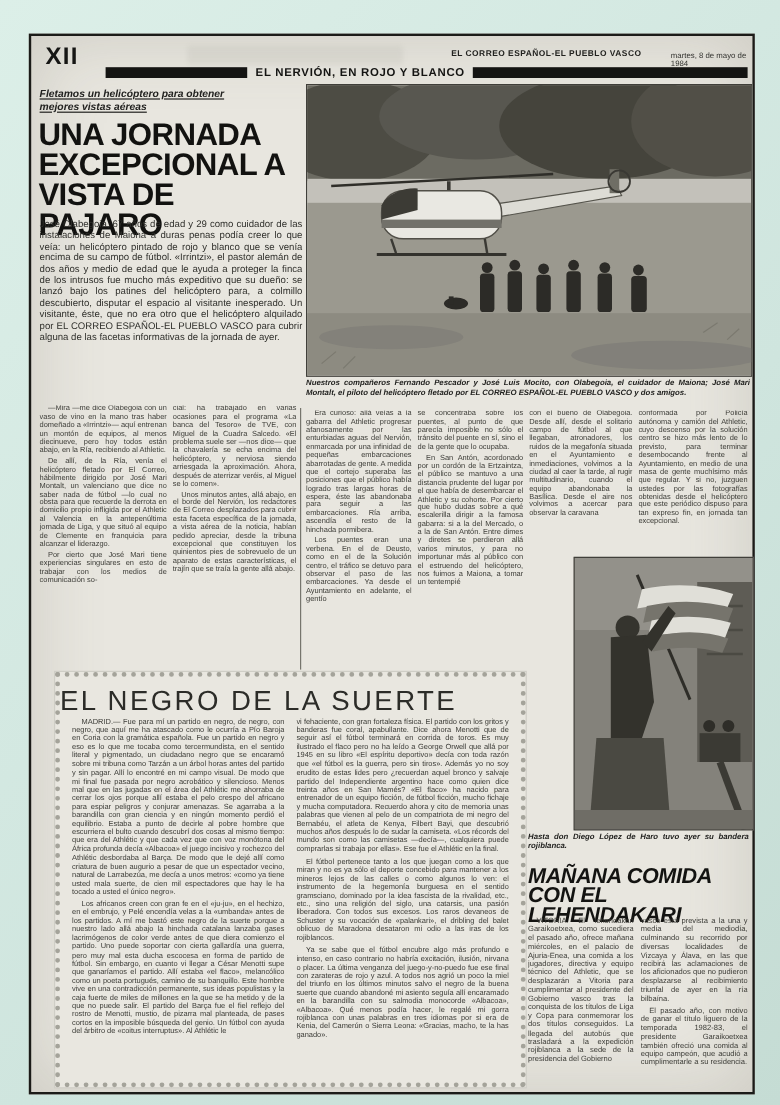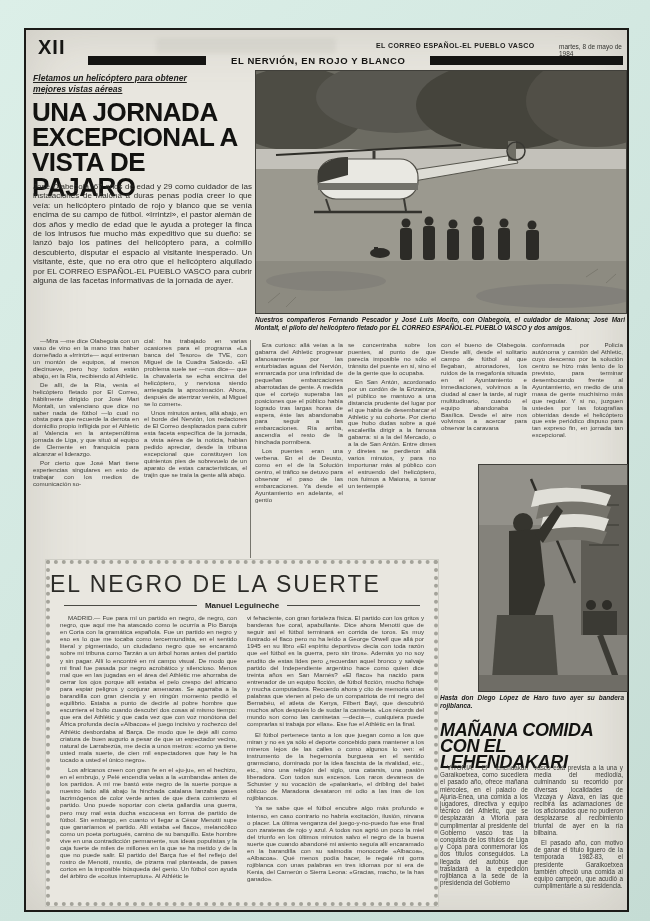--- a/index.html
+++ b/index.html
@@ -9,21 +9,21 @@
   
   .pgnum{font-size:20px;font-weight:800;letter-spacing:1px;color:#161614;}
   .masthead{font-size:7px;font-weight:700;letter-spacing:.4px;color:#22221f;}
   .dateline{font-size:6.5px;color:#33332f;}
   .ghost{width:180px;height:16px;background:#8a8a80;opacity:.10;filter:blur(2px);border-radius:3px;}
   
   .banner{display:flex;align-items:center;height:11px;}
   .banner .bar{height:9px;background:#141412;}
   .banner .bar.left{width:118px;}
   .banner .bar.right{flex:1;}
-  .banner .bannertext{font-size:9.5px;font-weight:800;letter-spacing:.6px;color:#141412;padding:0 25px;white-space:nowrap;}
+  .banner .bannertext{font-size:9.5px;font-weight:800;letter-spacing:.6px;color:#141412;padding:0 7px;white-space:nowrap;}
   
   .kicker{font-size:8.6px;font-style:italic;font-weight:600;color:#222220;line-height:11px;text-decoration:underline;width:165px;}
   .headline{font-size:26px;line-height:25px;font-weight:800;letter-spacing:-.5px;color:#121210;width:218px;}
   .lead{font-size:8px;line-height:9.4px;text-align:justify;color:#30302c;width:219px;height:150px;overflow:hidden;}
   .bodycol{font-size:6.2px;line-height:6.95px;text-align:justify;color:#3c3c37;overflow:hidden;}
   .bodycol p{margin:0 0 2px 0;text-indent:7px;}
   .bodycol p.cont{text-indent:0;}
   .caption{font-size:6.5px;line-height:7.6px;font-weight:700;font-style:italic;color:#222220;text-align:justify;}
   .vrule{width:1px;background:#76756d;}
   
@@ -180,25 +180,20 @@
     <div class="abs seccol" style="left:414px;top:734px;width:88px;height:140px;">
       <p>VITORIA. El lehendakari Garaikoetxea, como sucediera el pasado año, ofrece mañana miércoles, en el palacio de Ajuria-Enea, una comida a los jugadores, directiva y equipo técnico del Athletic, que se desplazarán a Vitoria para cumplimentar al presidente del Gobierno vasco tras la conquista de los títulos de Liga y Copa para conmemorar los dos títulos conseguidos. La llegada del autobús que trasladará a la expedición rojiblanca a la sede de la presidencia del Gobierno</p>
     </div>
     <div class="abs seccol" style="left:508px;top:734px;width:89px;height:140px;">
       <p class="cont">vasco está prevista a la una y media del mediodía, culminando su recorrido por diversas localidades de Vizcaya y Álava, en las que recibirá las aclamaciones de los aficionados que no pudieron desplazarse al recibimiento triunfal de ayer en la ría bilbaína.</p>
       <p>El pasado año, con motivo de ganar el título liguero de la temporada 1982-83, el presidente Garaikoetxea también ofreció una comida al equipo campeón, que acudió a cumplimentarle a su residencia.</p>
     </div>
 
     <div class="abs box" style="left:20px;top:530px;width:384px;height:338px;">
       <div class="boxtitle" style="margin-top:7px;">EL NEGRO DE LA SUERTE</div>
-      <div class="byline">
-        <div class="rule"></div>
-        <div class="name">Manuel Leguineche</div>
-        <div class="rule"></div>
-      </div>
       <div class="boxcols">
         <div class="boxcol">
           <p>MADRID.— Fue para mí un partido en negro, de negro, con negro, que aquí me ha atascado como le ocurría a Pío Baroja en Coria con la gramática española. Fue un partido en negro y eso es lo que me tocaba como tercermundista, en el sentido literal y pigmentado, un ciudadano negro que se encaramó sobre mi tribuna como Tarzán a un árbol horas antes del partido y sin pagar. Allí lo encontré en mi campo visual. De modo que mi final fue pasada por negro acrobático y silencioso. Menos mal que en las jugadas en el área del Athlétic me ahorraba de cerrar los ojos porque allí estaba el pelo crespo del africano para espiar peligros y conjurar amenazas. Se agarraba a la barandilla con gran ciencia y en ningún momento perdió el equilibrio. Estaba a punto de decirle al pobre hombre que escurriera el bulto cuando descubrí dos cosas al mismo tiempo: que era del Athlétic y que cada vez que con voz monótona del África profunda decía «Albacoa» el juego incisivo y rochezco del Athlétic desbordaba al Barça. De modo que le dejé allí como criatura de buen augurio a pesar de que un espectador vecino, natural de Larrabezúa, me decía a unos metros: «como ya tiene usted mala suerte, de cien mil espectadores que hay le ha tocado a usted el único negro».</p>
           <p>Los africanos creen con gran fe en el «ju-ju», en el hechizo, en el embrujo, y Pelé encendía velas a la «umbanda» antes de los partidos. A mí me bastó este negro de la suerte porque a nuestro lado allá abajo la hinchada catalana lanzaba gases lacrimógenos de color verde antes de que diera comienzo el partido. Uno puede soportar con cierta gallardía una guerra, pero muy mal esta ducha escocesa en forma de partido de fútbol. Sin embargo, en cuanto vi llegar a César Menotti supe que ganaríamos el partido. Allí estaba «el flaco», melancólico como un poeta portugués, camino de su banquillo. Este hombre vive en una contradicción permanente, sus ideas populistas y la caja fuerte de miles de millones en la que se ha metido y de la que no puede salir. El partido del Barça fue el fiel reflejo del rostro de Menotti, mustio, de pizarra mal planteada, de pases cortos en la imposible búsqueda del genio. Un fútbol con ayuda del árbitro de «coitus interruptus». Al Athlétic le</p>
         </div>
         <div class="boxcol">
           <p class="cont">vi fehaciente, con gran fortaleza física. El partido con los gritos y banderas fue coral, apabullante. Dice ahora Menotti que de seguir así el fútbol terminará en corrida de toros. Es muy ilustrado el flaco pero no ha leído a George Orwell que allá por 1945 en su libro «El espíritu deportivo» decía con toda razón que «el fútbol es la guerra, pero sin tiros». Además yo no soy erudito de estas lides pero ¿recuerdan aquel bronco y salvaje partido del Independiente argentino hace como quien dice treinta años en San Mamés? «El flaco» ha nacido para entrenador de un equipo ficción, de fútbol ficción, mucho fichaje y mucha computadora. Recuerdo ahora y cito de memoria unas palabras que vienen al pelo de un compatriota de mi negro del Bernabéu, el atleta de Kenya, Filbert Bayi, que descubrió muchos años después lo de sudar la camiseta. «Los récords del mundo son como las camisetas —decía—, cualquiera puede comprarlas si trabaja por ellas». Ese fue el Athlétic en la final.</p>
           <p>El fútbol pertenece tanto a los que juegan como a los que miran y no es ya sólo el deporte concebido para mantener a los mineros lejos de las calles o como algunos lo ven: el instrumento de la hegemonía burguesa en el sentido gramsciano, dominado por la idea fascista de la rivalidad, etc., etc., sino una religión del siglo, una catarsis, una pasión liberadora. Con todos sus excesos. Los raros devaneos de Schuster y su vocación de «palankari», el dribling del balet oblicuo de Maradona desataron mi odio a las iras de los rojiblancos.</p>
           <p>Ya se sabe que el fútbol encubre algo más profundo e intenso, en caso contrario no habría excitación, ilusión, nirvana o placer. La última venganza del juego-y-no-puedo fue ese final con zarateras de rojo y azul. A todos nos agrió un poco la miel del triunfo en los últimos minutos salvo el negro de la buena suerte que cuando abandoné mi asiento seguía allí encaramado en la barandilla con su salmodia monocorde «Albacoa», «Albacoa». Qué menos podía hacer, le regalé mi gorra rojiblanca con unas palabras en tres idiomas por si era de Kenia, del Camerún o Sierra Leona: «Gracias, macho, te la has ganado».</p>
         </div>

